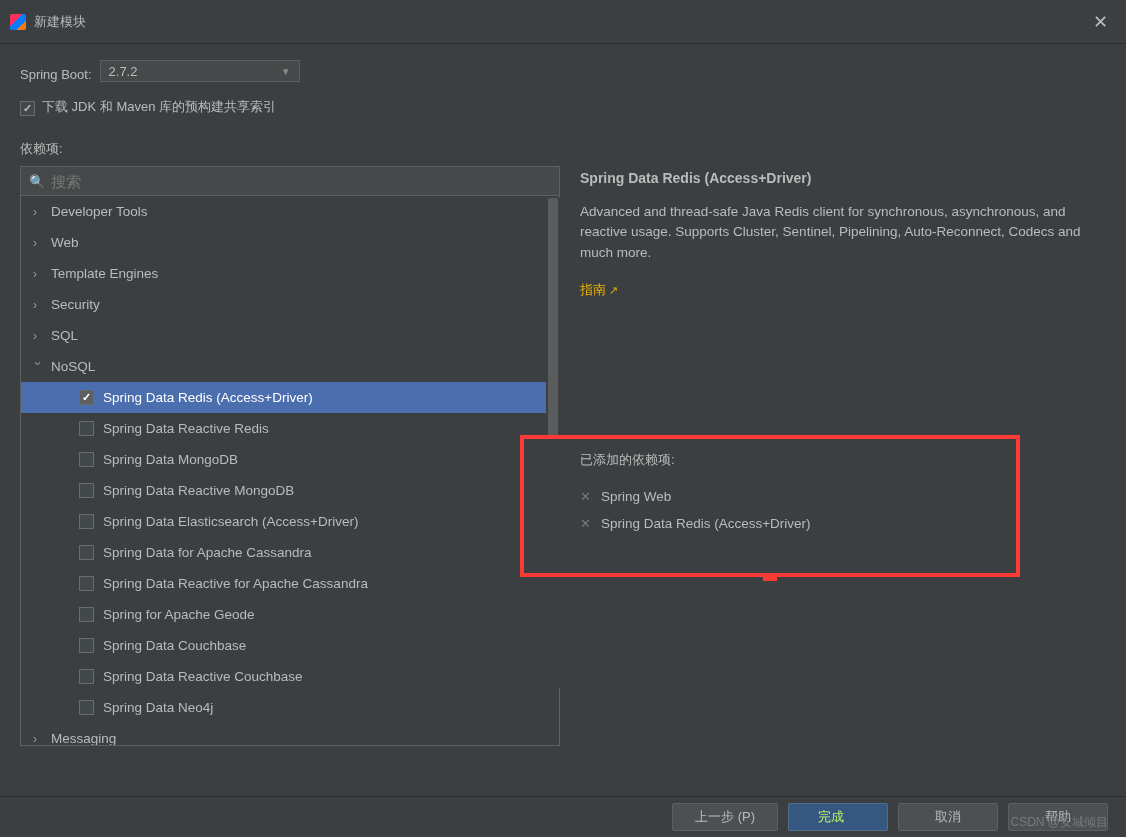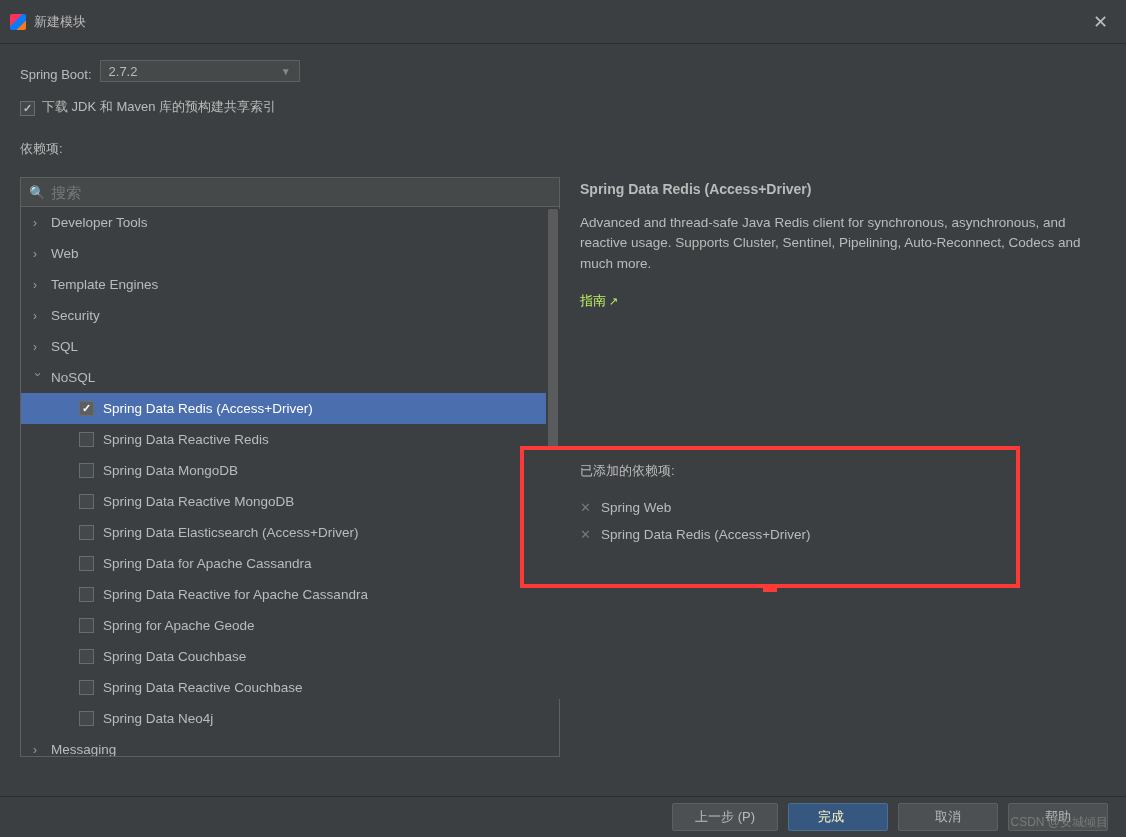--- a/index.html
+++ b/index.html
@@ -91,21 +91,21 @@
       cursor: pointer;
     }
     .checkbox.checked::after {
       content: "✓";
       color: #bbbbbb;
       font-weight: bold;
     }
     .section-label {
       font-size: 13px;
       color: #bbbbbb;
-      margin-bottom: 19px;
+      margin-bottom: 8px;
     }
     .deps-container {
       display: flex;
       gap: 20px;
       height: 580px;
     }
     .left-panel {
       width: 540px;
       display: flex;
       flex-direction: column;
@@ -216,21 +216,21 @@
       margin-bottom: 16px;
     }
     .detail-desc {
       font-size: 13.5px;
       color: #bbbbbb;
       line-height: 1.5;
       margin-bottom: 18px;
     }
     .guide-link {
       font-size: 13px;
-      color: #bef264;
+      color: #eab308;
       cursor: pointer;
     }
     .guide-link::after {
       content: " ↗";
       font-size: 11px;
     }
     .added-box {
       position: absolute;
       top: 269px;
       left: -60px;
@@ -290,21 +290,21 @@
       cursor: pointer;
       border-radius: 2px;
       display: flex;
       align-items: center;
       justify-content: center;
       min-width: 100px;
     }
     .btn.primary {
       background: #365880;
       border-color: #4c708c;
-      color: #fef9c3;
+      color: #bef264;
       padding-left: 8px;
     }
     .watermark {
       position: absolute;
       bottom: 6px;
       right: 18px;
       font-size: 12px;
       color: #7a7a7a;
     }
   </style>

